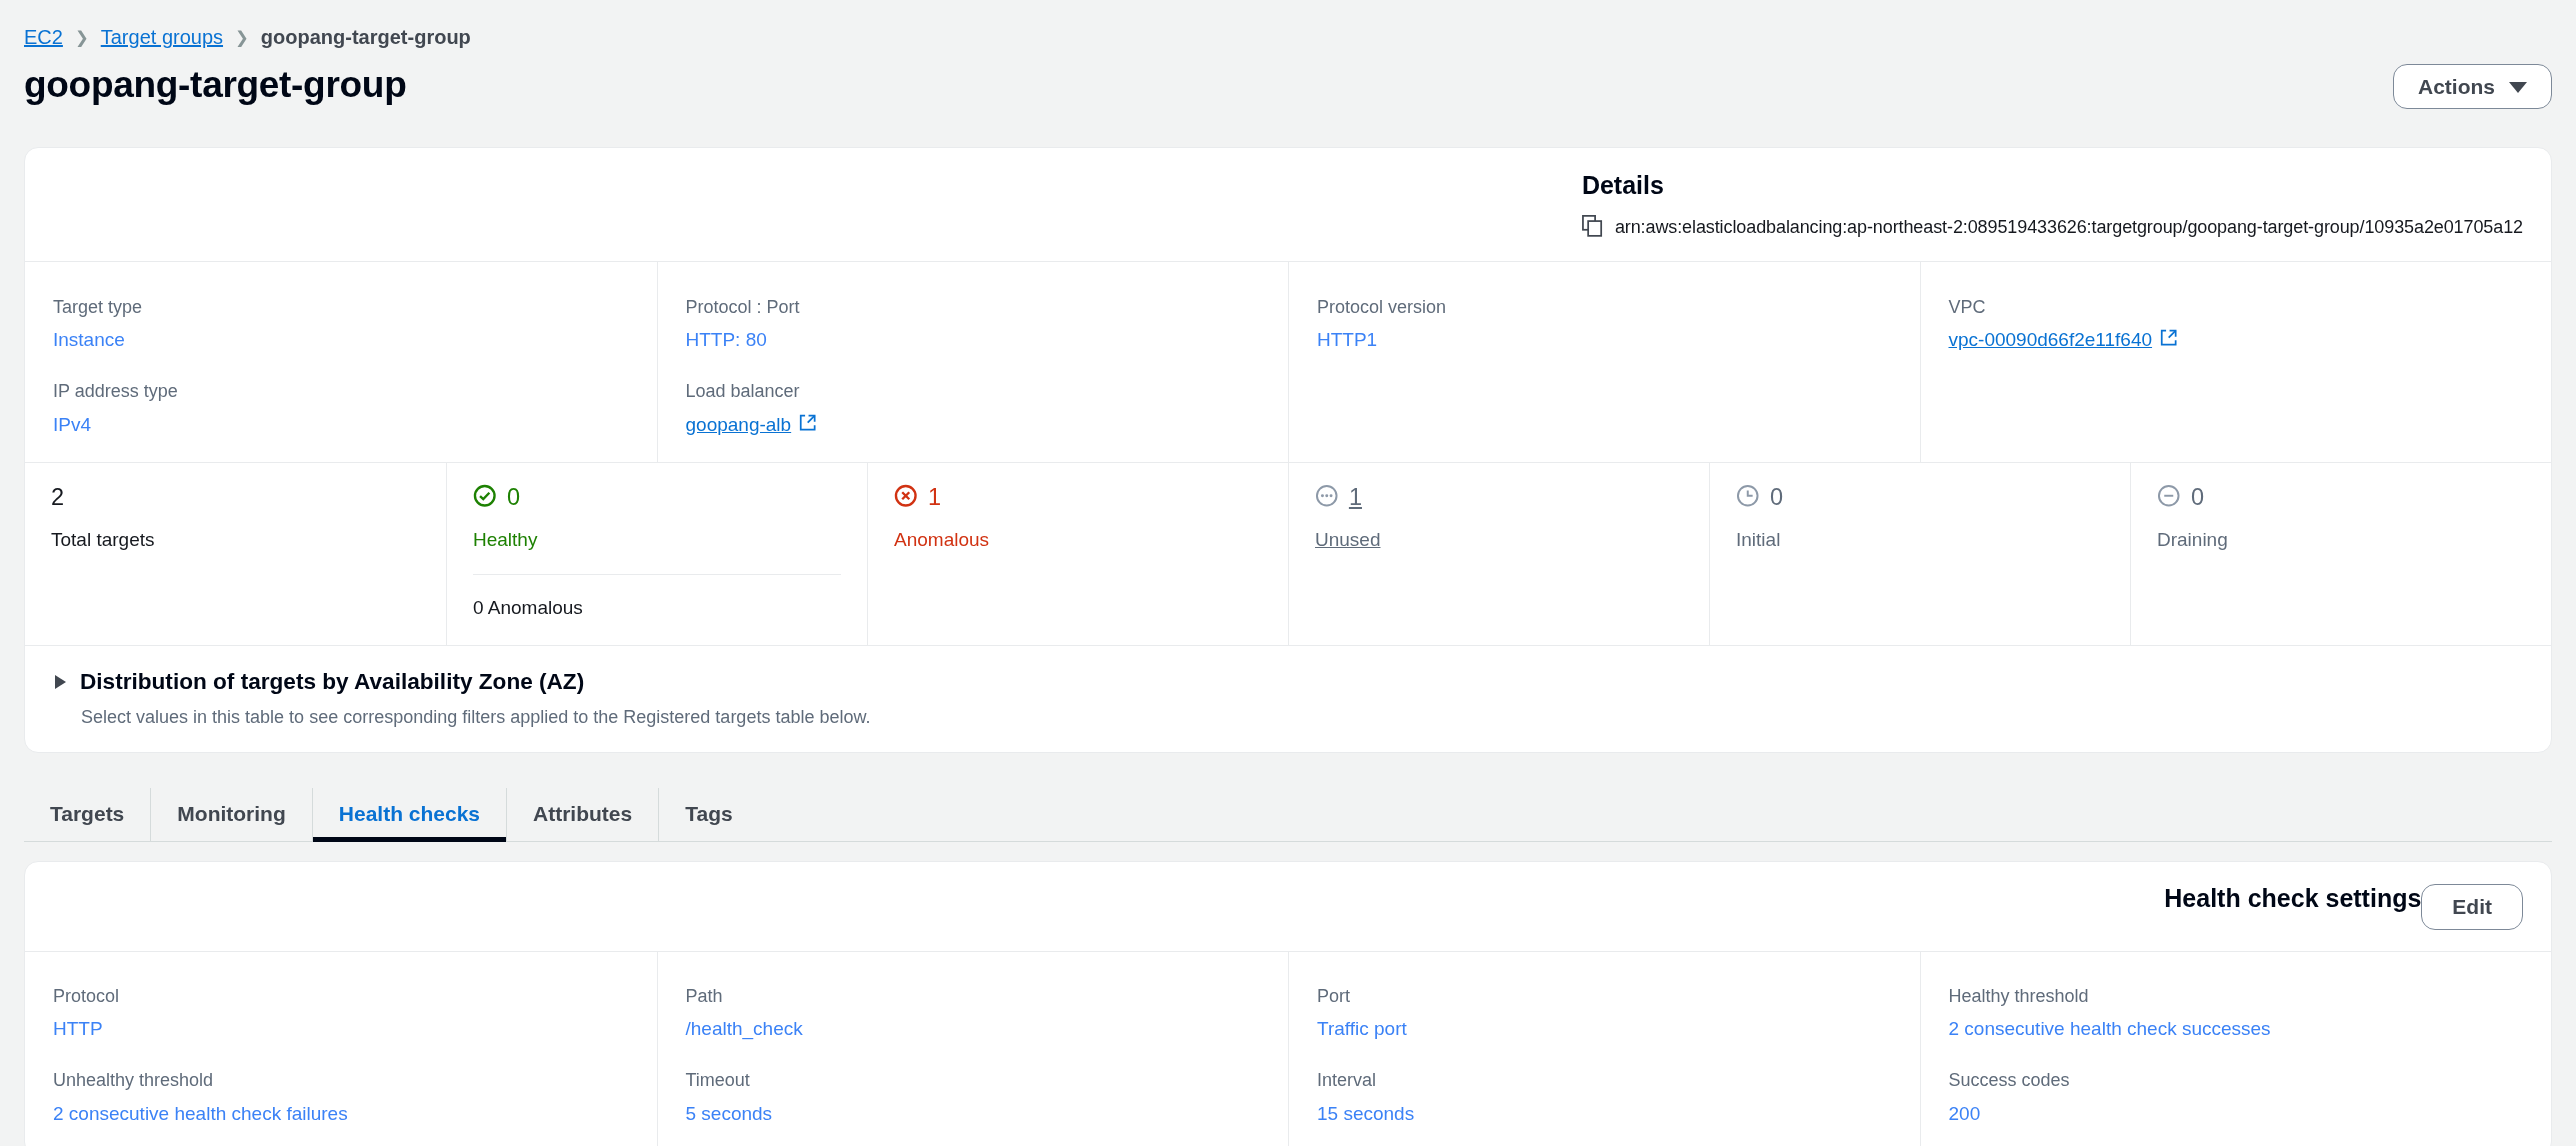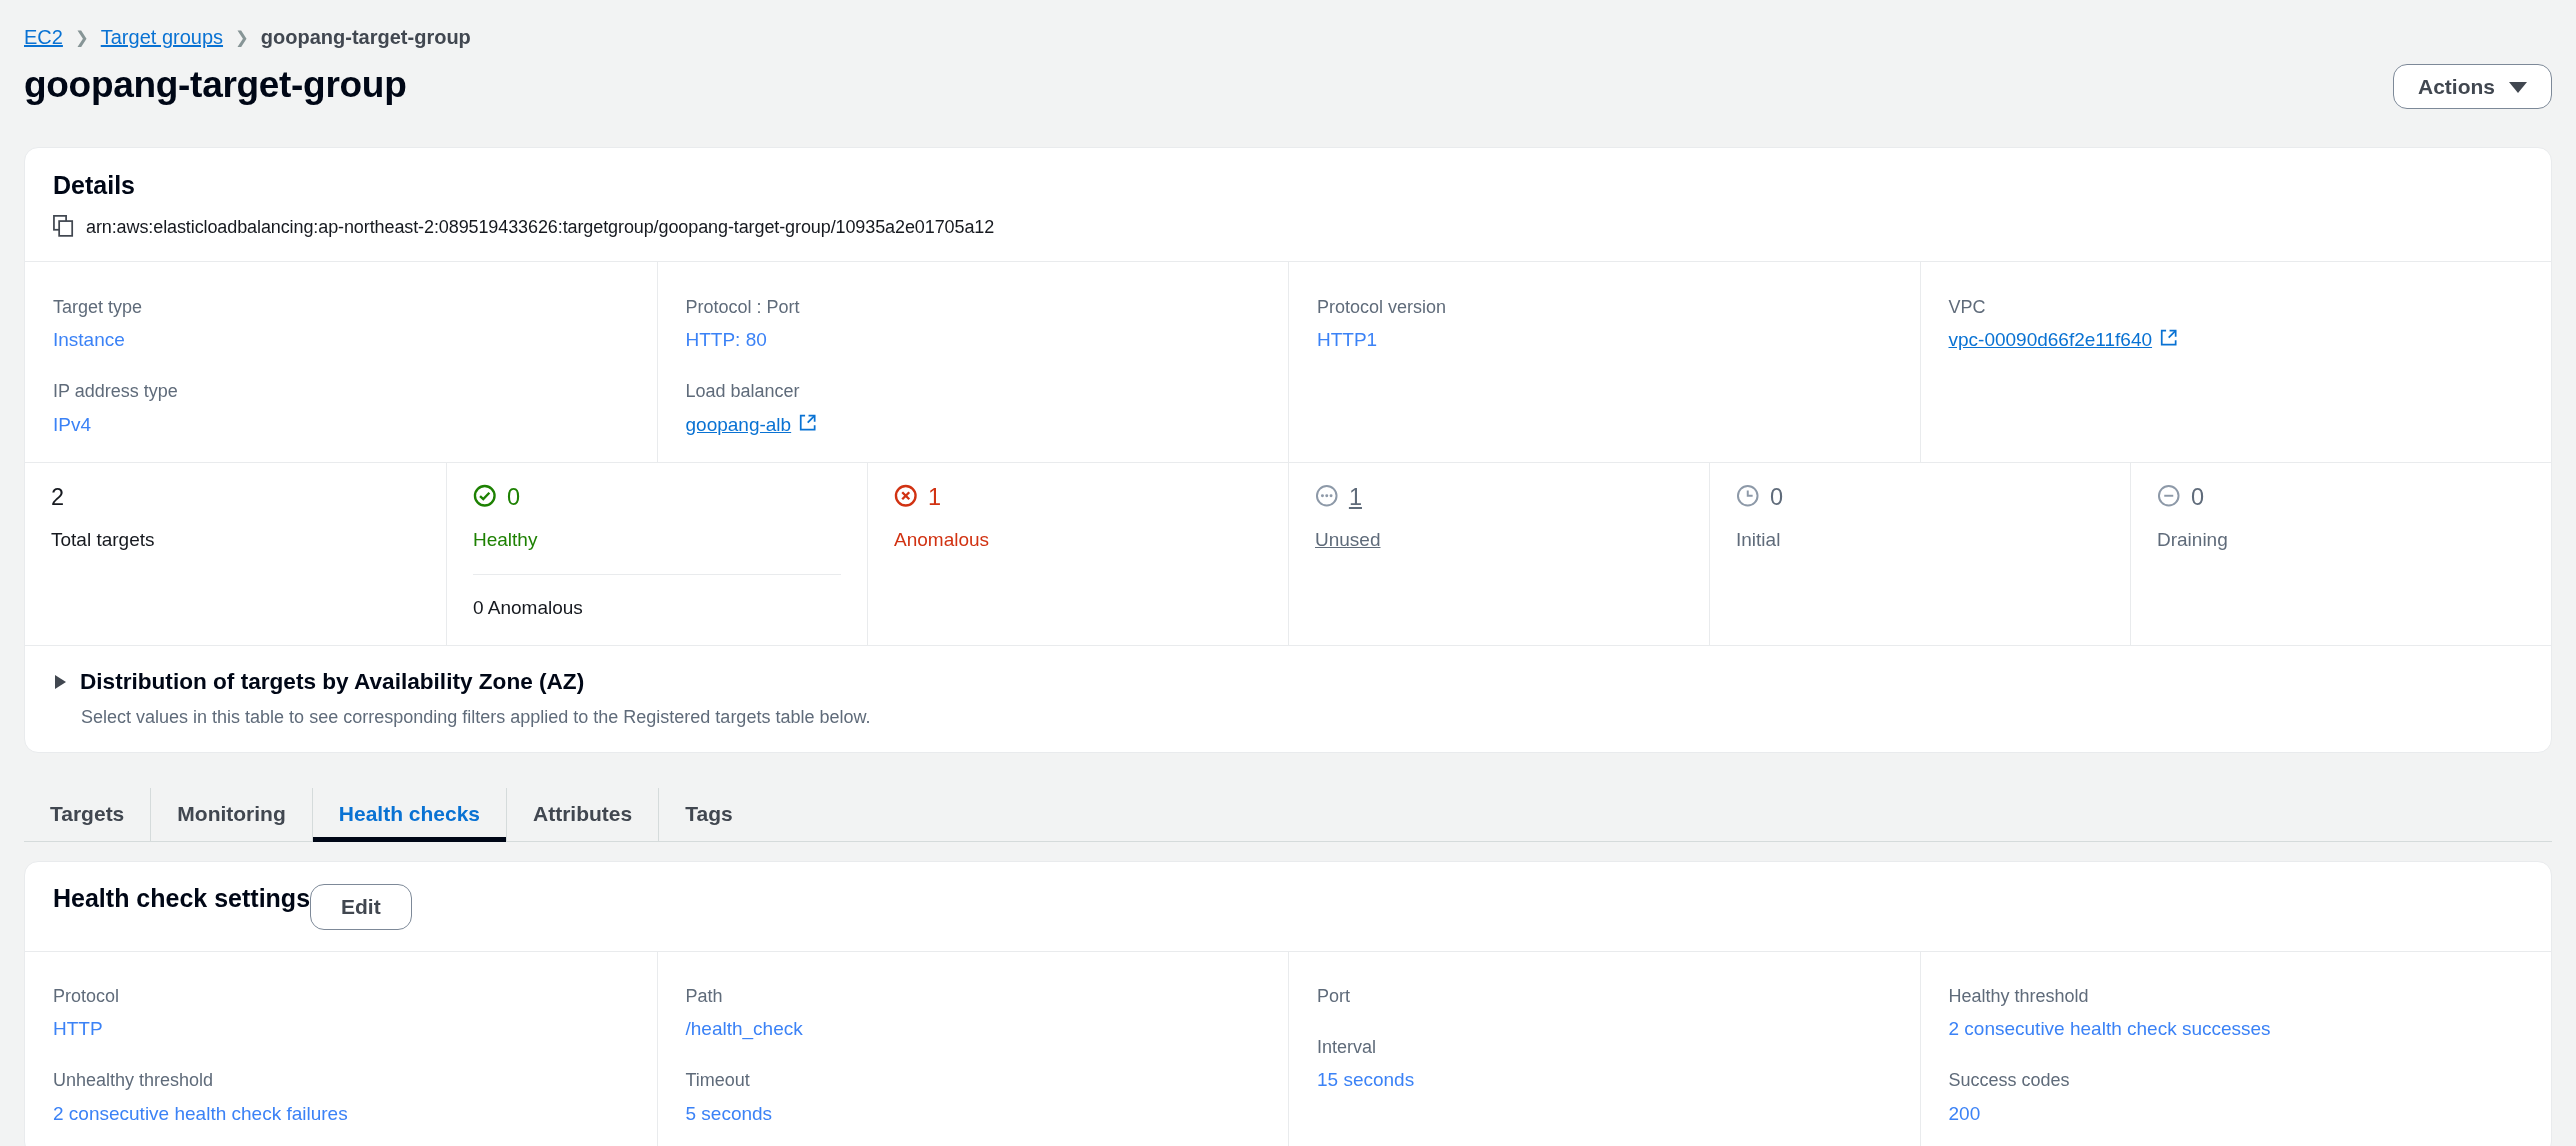--- a/index.html
+++ b/index.html
@@ -82,21 +82,21 @@
     background: #ffffff;
     border: 0.9px solid #e9ebed;
     border-radius: 14px;
     margin: 0 24px;
   }
   .card-pad-top { margin-top: 38px; }
 
   .card-header {
     display: flex;
     align-items: flex-start;
-    justify-content: flex-start;
+    justify-content: flex-end;
     padding: 22.6px 28px 21px 28px;
     border-bottom: 0.9px solid #e9ebed;
   }
   .card-title {
     font-size: 25px;
     font-weight: bold;
     color: #000716;
   }
   .arn-row {
     display: flex;
@@ -476,20 +476,21 @@
       </div>
       <div class="field">
         <div class="field-label">Timeout</div>
         <div class="field-value">5 seconds</div>
       </div>
     </div>
 
     <div class="hc-col">
       <div class="field">
         <div class="field-label">Port</div>
+        <div class="field-value">Traffic port</div>
       </div>
       <div class="field">
         <div class="field-label">Interval</div>
         <div class="field-value">15 seconds</div>
       </div>
     </div>
 
     <div class="hc-col">
       <div class="field">
         <div class="field-label">Healthy threshold</div>

